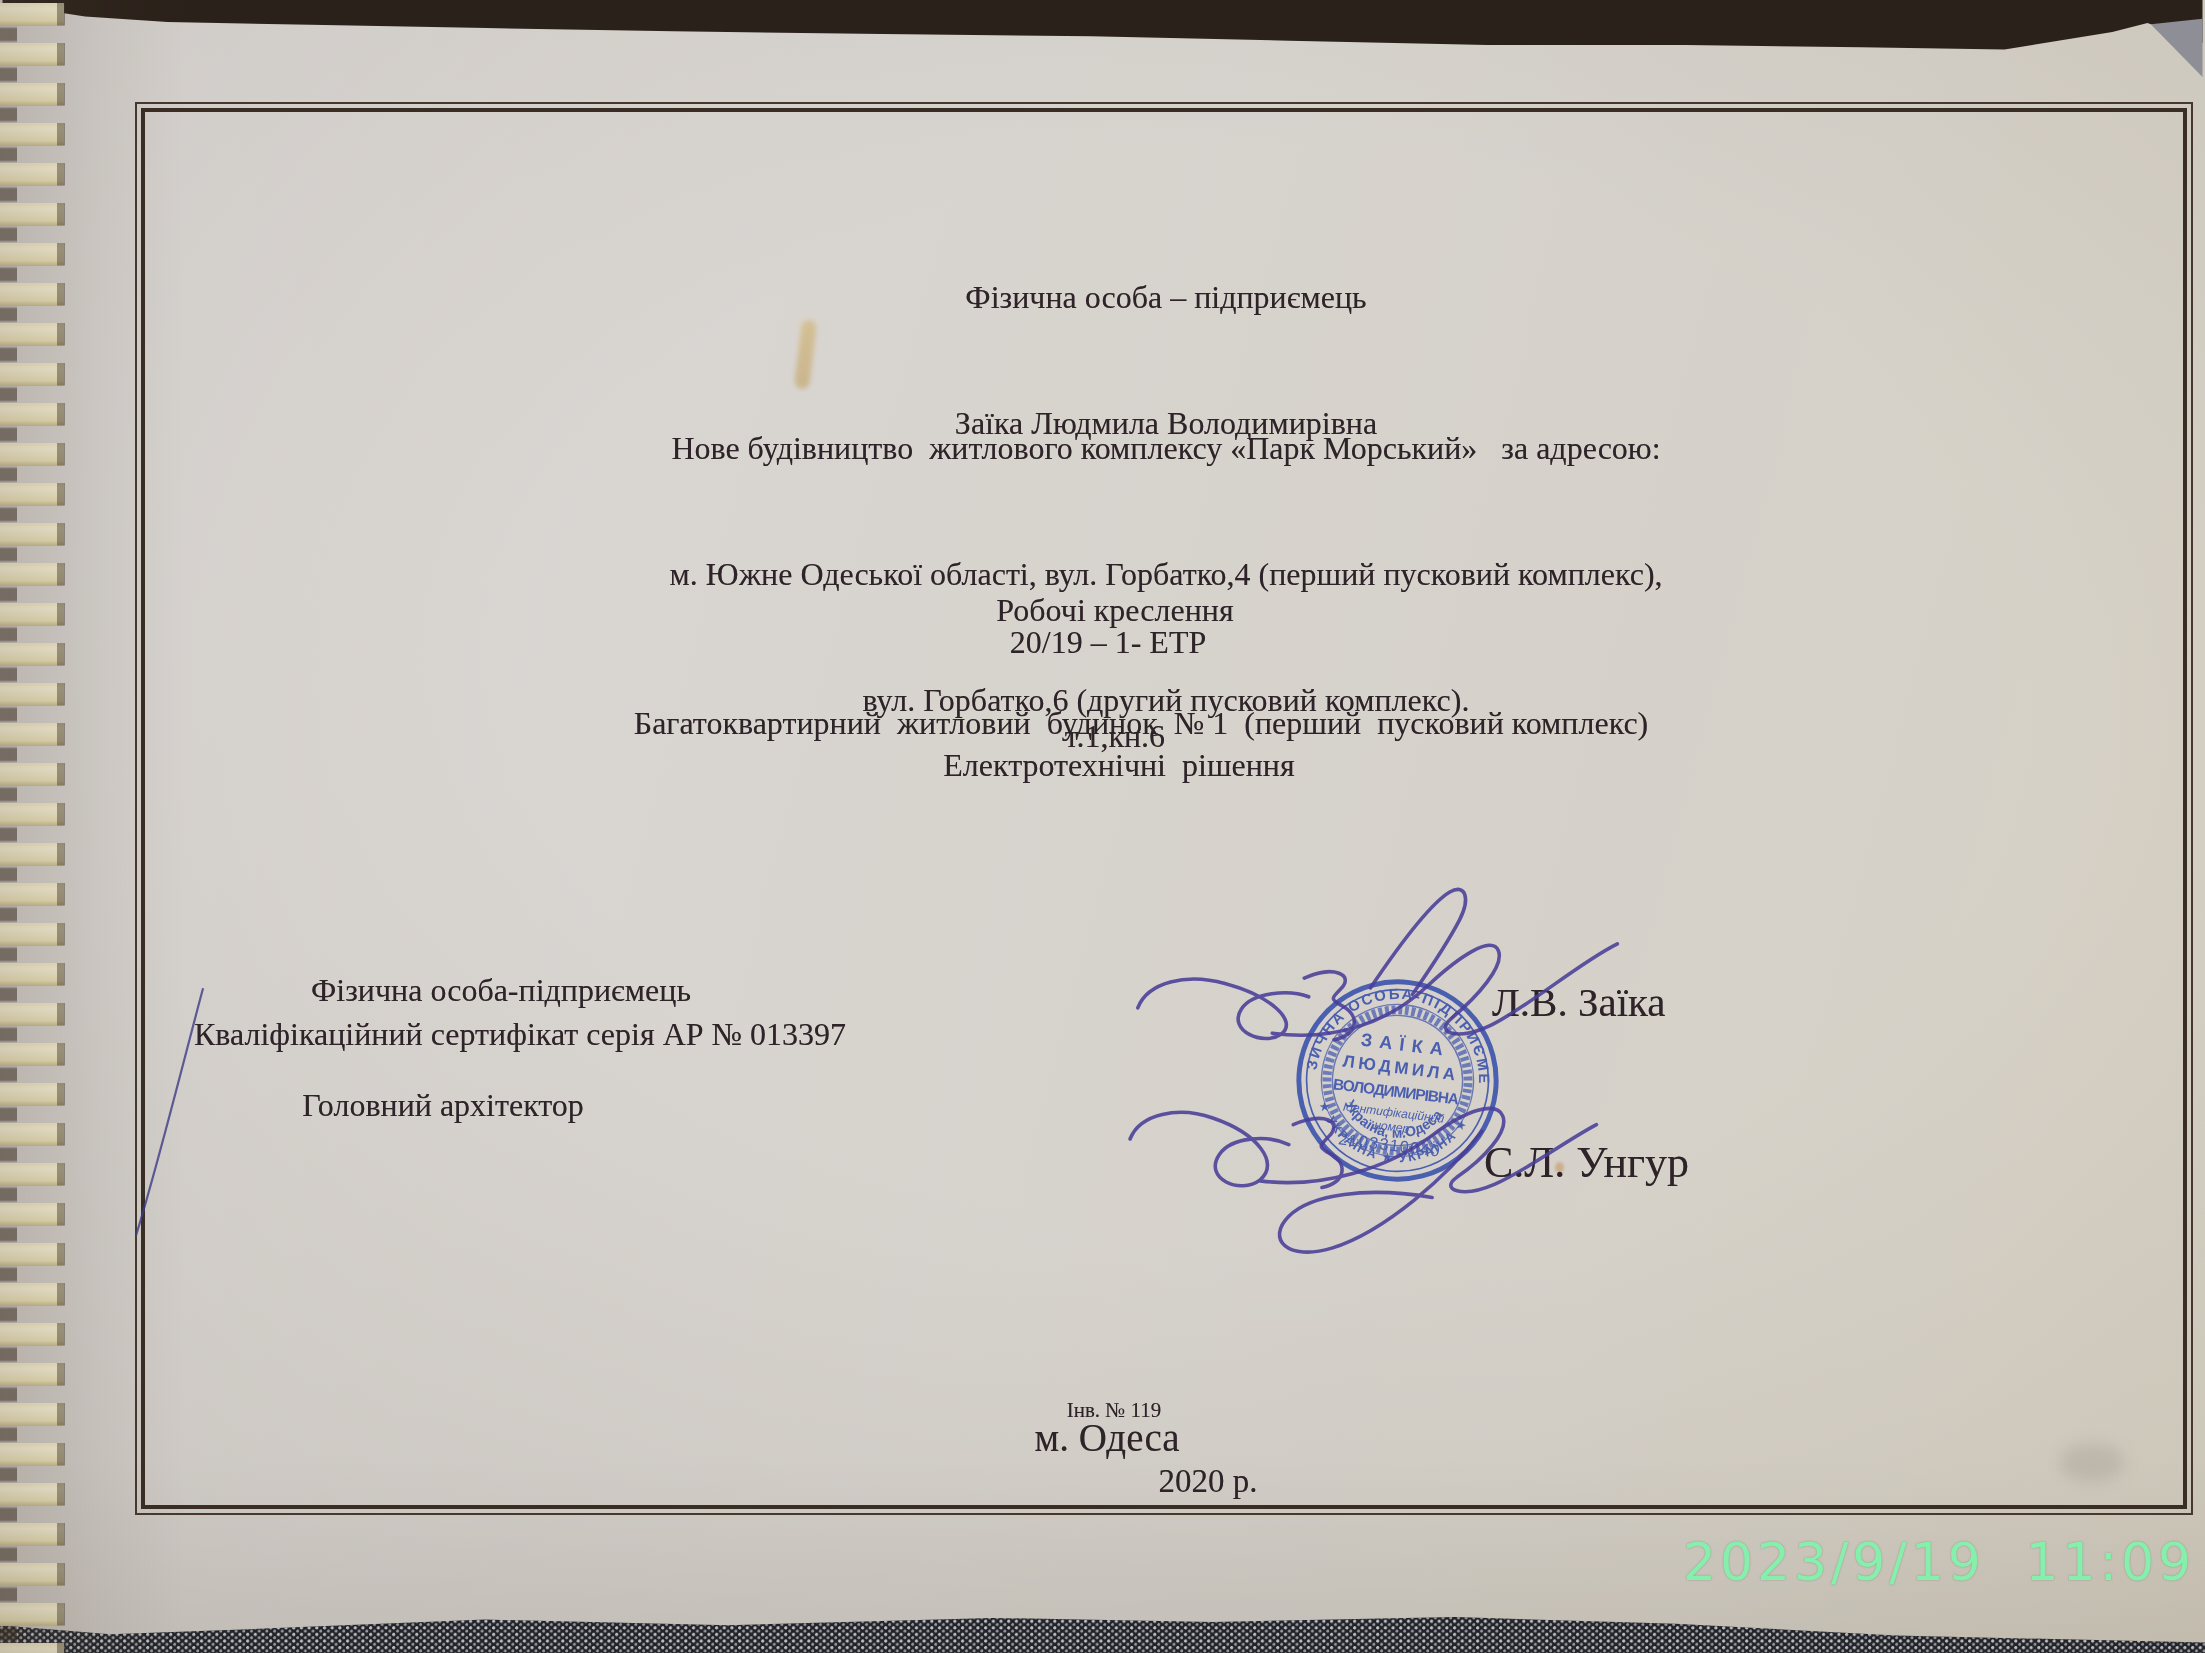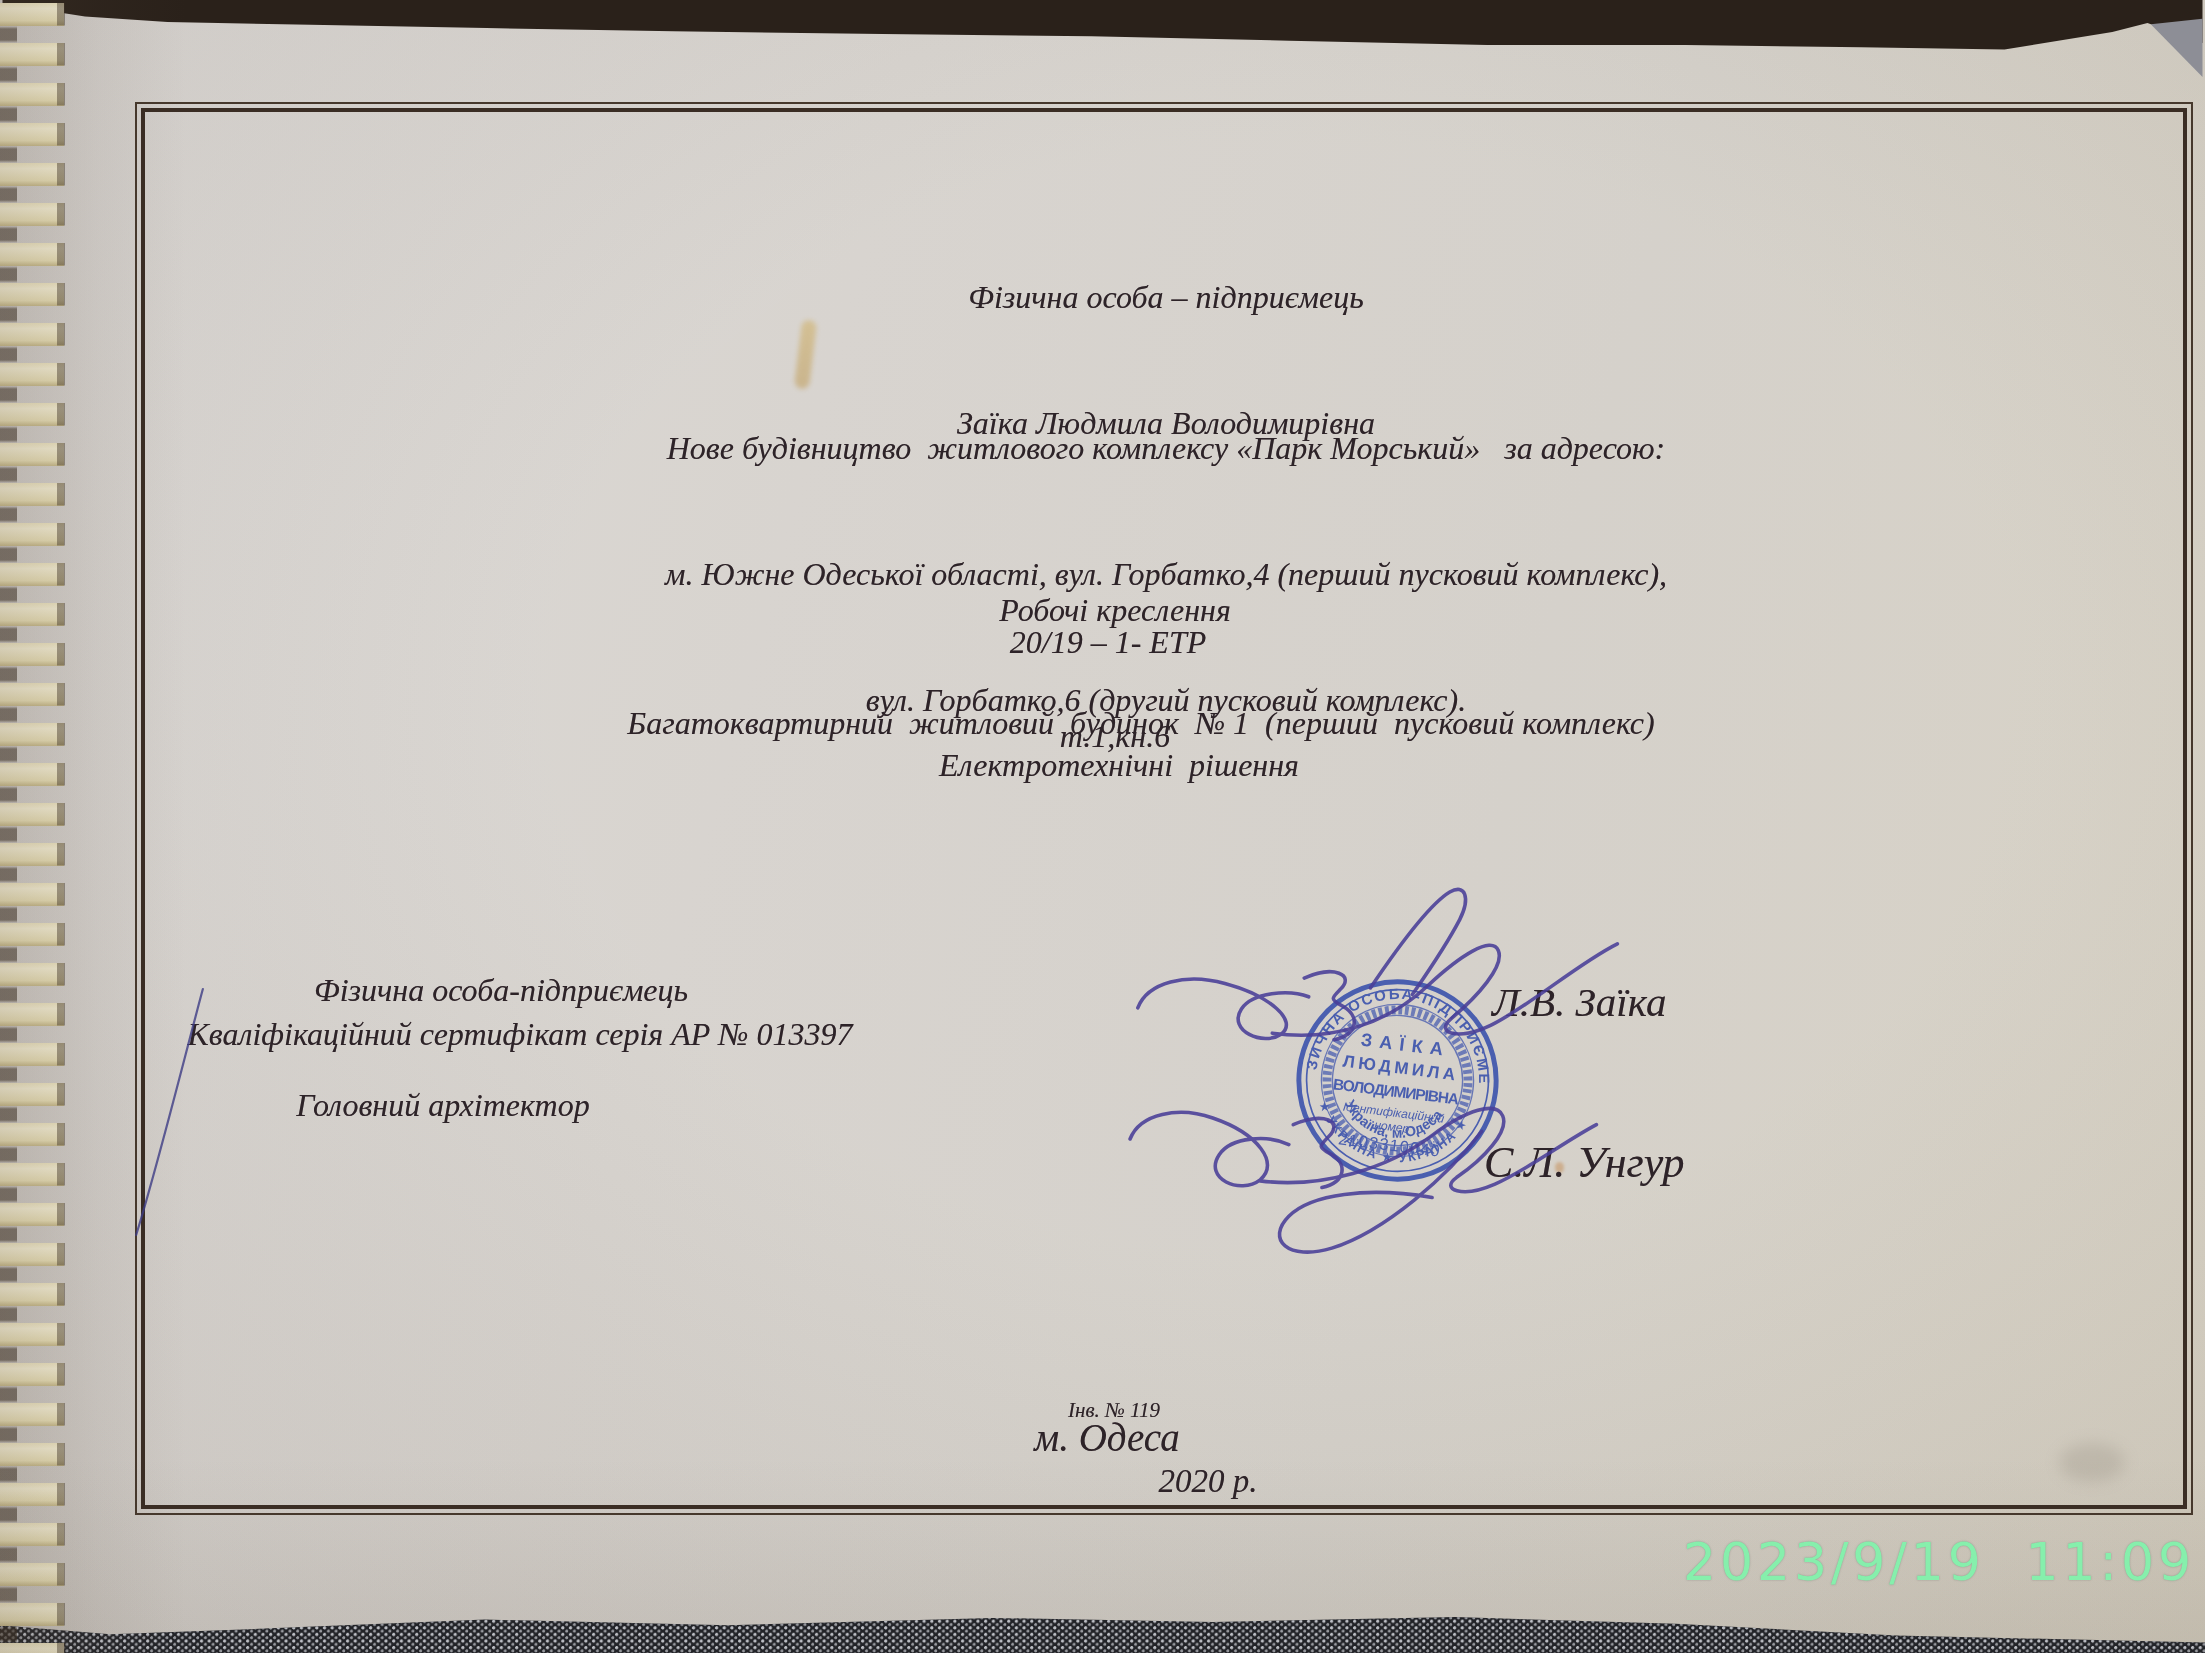--- a/index.html
+++ b/index.html
@@ -41,21 +41,21 @@
     clip-path:polygon(0 30%,5% 52%,12% 38%,22% 16%,33% 30%,45% 12%,55% 22%,66% 10%,76% 26%,86% 55%,100% 72%,100% 100%,0 100%);}
 
   
   .frame{position:absolute;left:135px;top:102px;width:2054px;height:1409px;
     border:2.2px solid #46382c;}
   .frame-inner{position:absolute;inset:4.4px;border:4.4px solid #3a2d24;}
 
   
   .txt{position:absolute;white-space:pre;color:#2d2328;
     text-shadow:0 0 0.6px rgba(60,45,50,0.45);
-    font-size:32px;line-height:42px;text-align:center;transform:translateX(-50%);font-style:italic;}
+    font-size:32px;line-height:42px;text-align:center;transform:translateX(-50%);}
   .names{font-size:41px;transform:none;text-align:left;}
 
   .stain{position:absolute;pointer-events:none;}
   #stain-drip{left:798px;top:320px;width:15.4px;height:69px;border-radius:7.7px;
     background:linear-gradient(#cfa94e,#b98f3e);opacity:.45;filter:blur(2.8px);transform:rotate(7deg);}
   #stain-dot{left:1555px;top:1162px;width:8.8px;height:11px;border-radius:50%;
     background:#c07a35;opacity:.4;filter:blur(1.7px);}
   #stain-smudge{left:2059px;top:1443px;width:66px;height:39px;border-radius:50%;
     background:#8d8578;opacity:.25;filter:blur(7.7px);}
 

